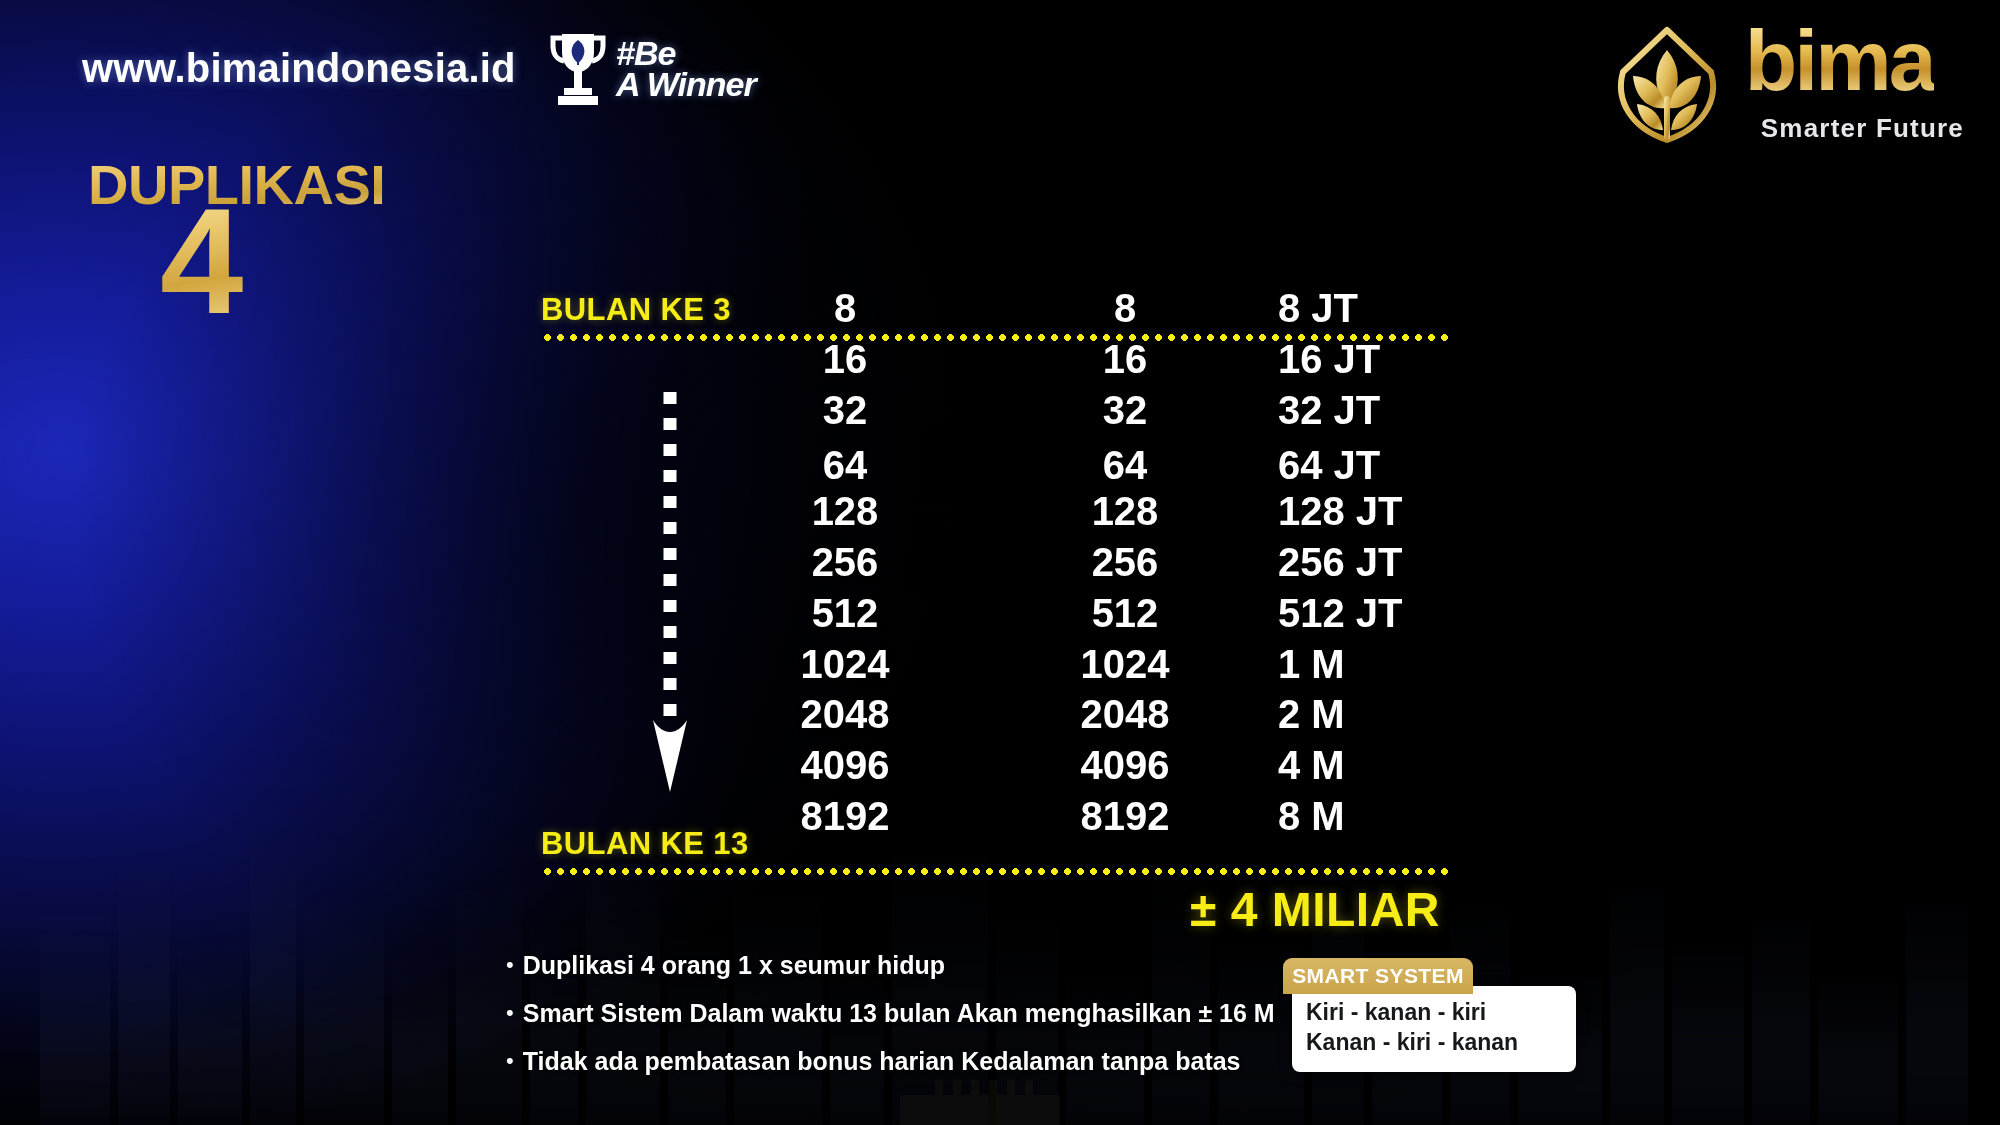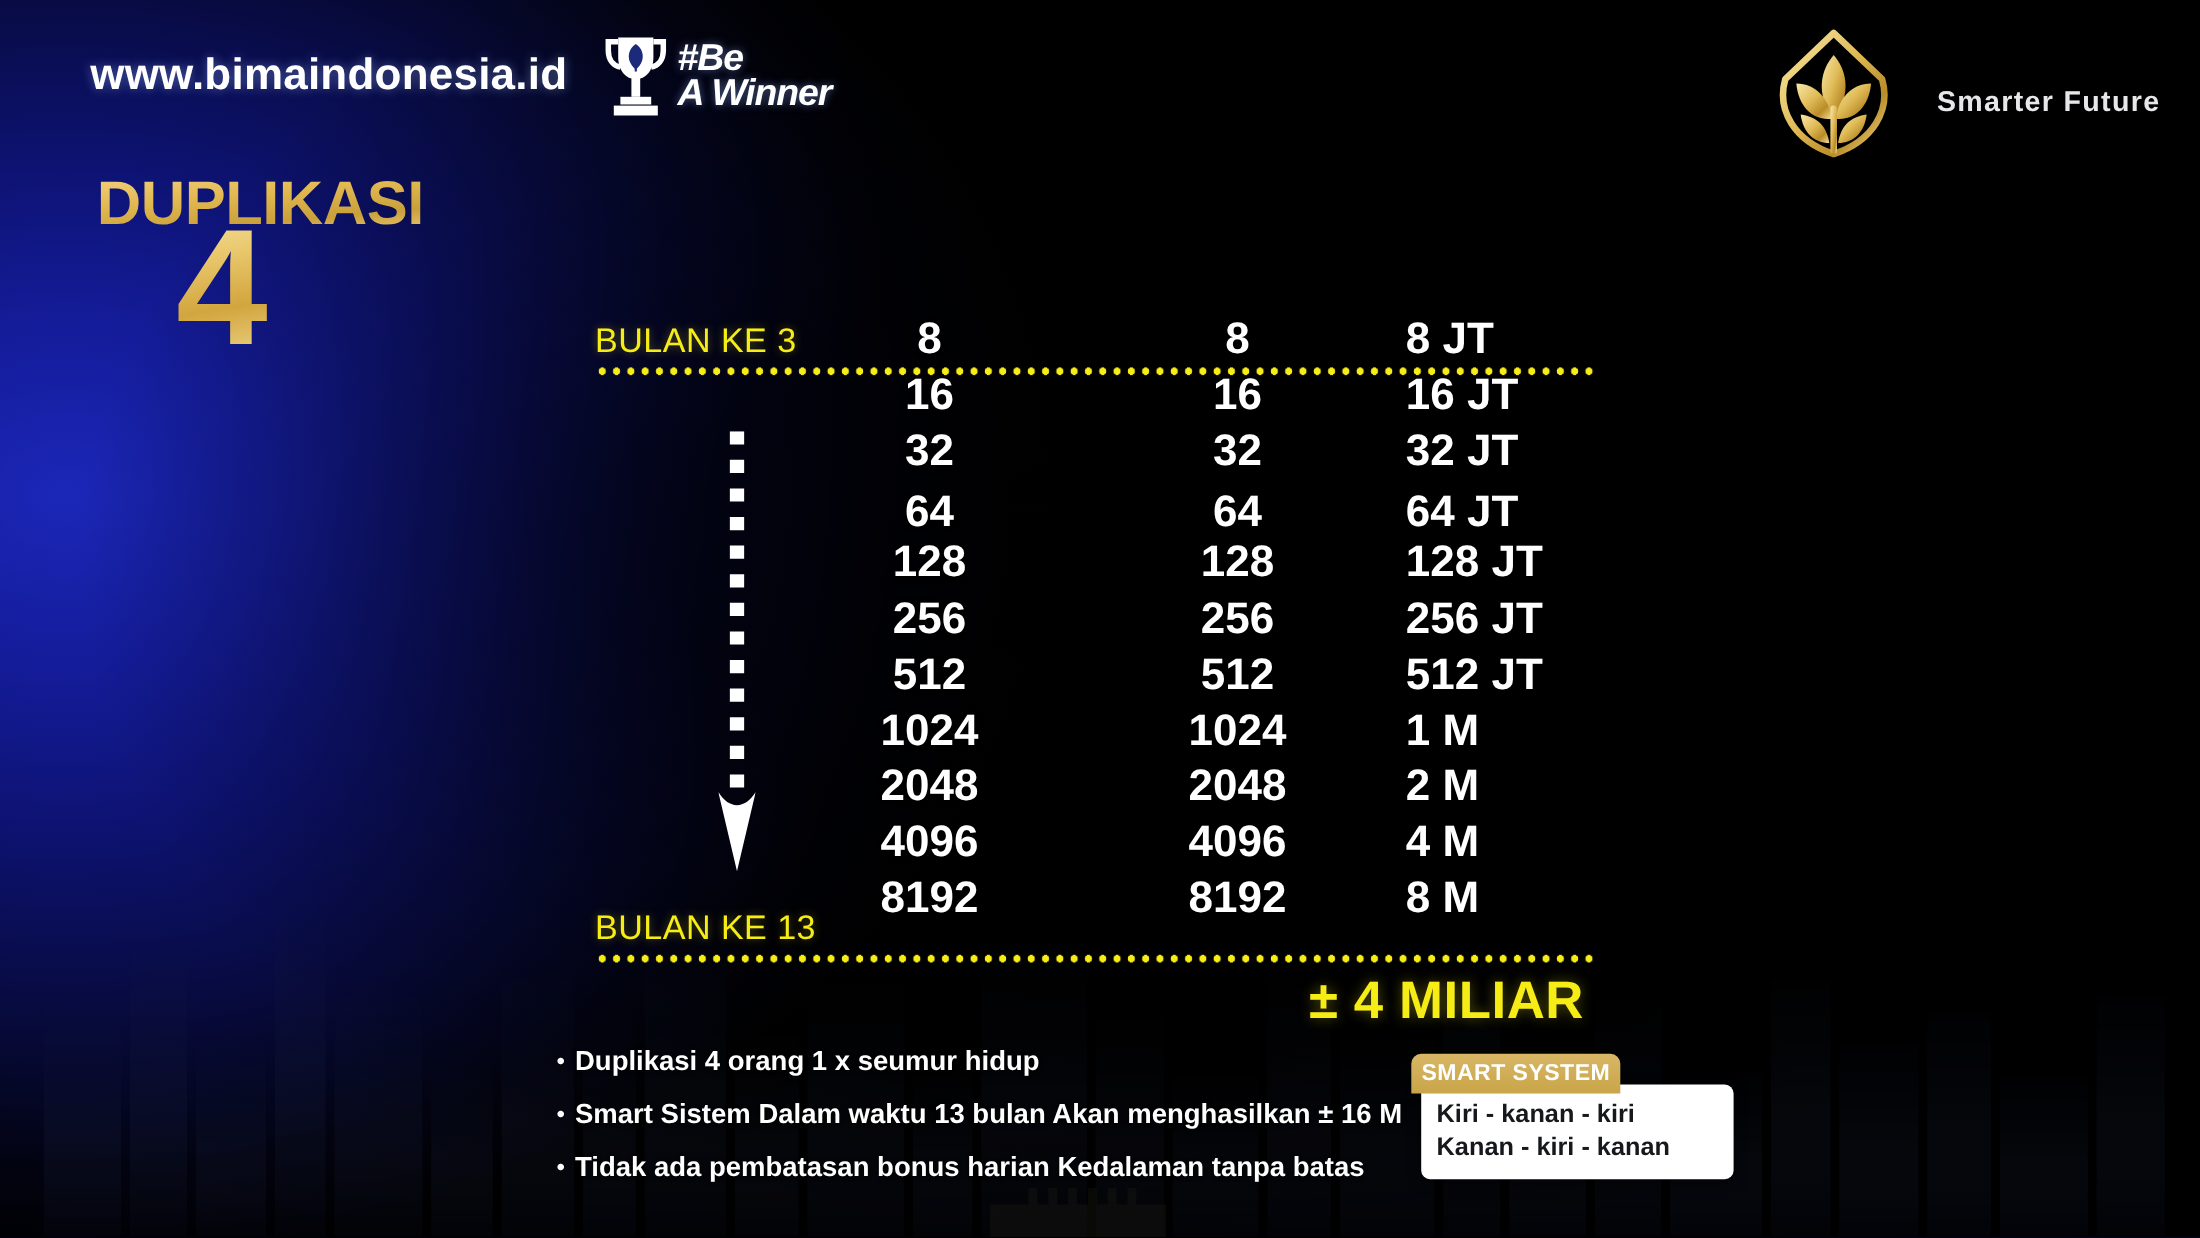--- a/index.html
+++ b/index.html
@@ -55,21 +55,21 @@
   }
   #duplikasi-num{
     left:160px;top:186px;font-size:150px;font-weight:800;line-height:1;
     background:linear-gradient(170deg,#f9e6a4 0%,#e8c569 34%,#d2a53e 62%,#f3dd95 100%);
     -webkit-background-clip:text;background-clip:text;color:transparent;
   }
 
   
   #table-area{left:0;top:0;width:2000px;height:1125px;pointer-events:none;}
   .month-label{
-    position:absolute;font-size:31px;font-weight:400;color:#f6ec16;letter-spacing:.4px;
+    position:absolute;font-size:31px;font-weight:700;color:#f6ec16;letter-spacing:.4px;
     text-shadow:0 0 9px rgba(246,236,22,.35);white-space:nowrap;
   }
   #label-month3{left:541px;top:292px;}
   #label-month13{left:541px;top:826px;}
 
   .dotline{
     position:absolute;height:7px;
     background-image:radial-gradient(circle, #f6ec16 0 44%, transparent 48%);
     background-size:13px 7px;background-repeat:repeat-x;
   }
@@ -198,20 +198,21 @@
       </defs>
       <path d="M64 10 L108 52 C116 80 100 108 64 120 C28 108 12 80 20 52 Z" fill="none" stroke="url(#gld)" stroke-width="6" stroke-linejoin="round"></path>
       <path d="M64 30 C76 44 78 62 70 78 C68 84 65 90 64 94 C63 90 60 84 58 78 C50 62 52 44 64 30 Z" fill="url(#gld)"></path>
       <path d="M30 56 C48 56 60 70 62 88 C46 90 32 78 30 56 Z" fill="url(#gld)"></path>
       <path d="M98 56 C96 78 82 90 66 88 C68 70 80 56 98 56 Z" fill="url(#gld)"></path>
       <path d="M34 84 C50 86 58 96 60 110 C46 110 36 100 34 84 Z" fill="url(#gld)"></path>
       <path d="M94 84 C92 100 82 110 68 110 C70 96 78 86 94 84 Z" fill="url(#gld)"></path>
       <rect x="61" y="76" width="6" height="44" rx="3" fill="url(#gld)"></rect>
     </svg>
     <div id="bima-word">
+      <div id="bima-name">bima</div>
       <div id="bima-tagline">Smarter Future</div>
     </div>
   </div>
 
   <div class="abs" id="duplikasi-word">DUPLIKASI</div>
   <div class="abs" id="duplikasi-num">4</div>
 
   <div class="abs" id="table-area">
     <div class="month-label" id="label-month3">BULAN KE 3</div>
     <div class="month-label" id="label-month13">BULAN KE 13</div>

